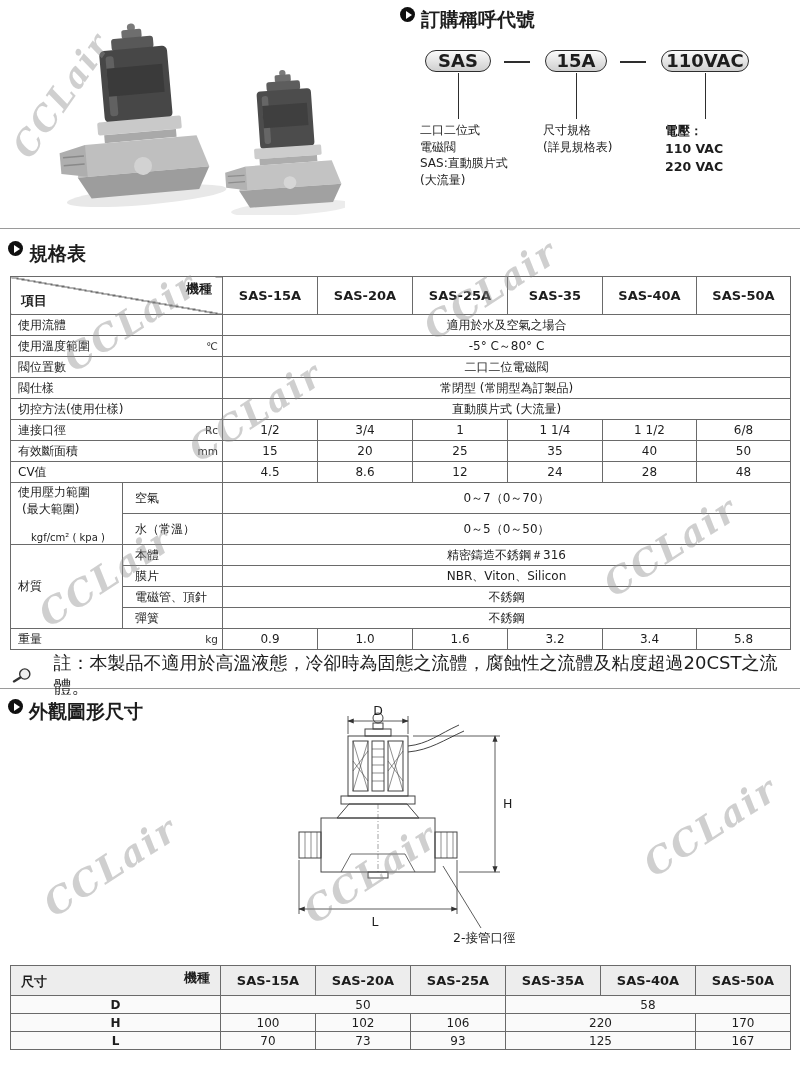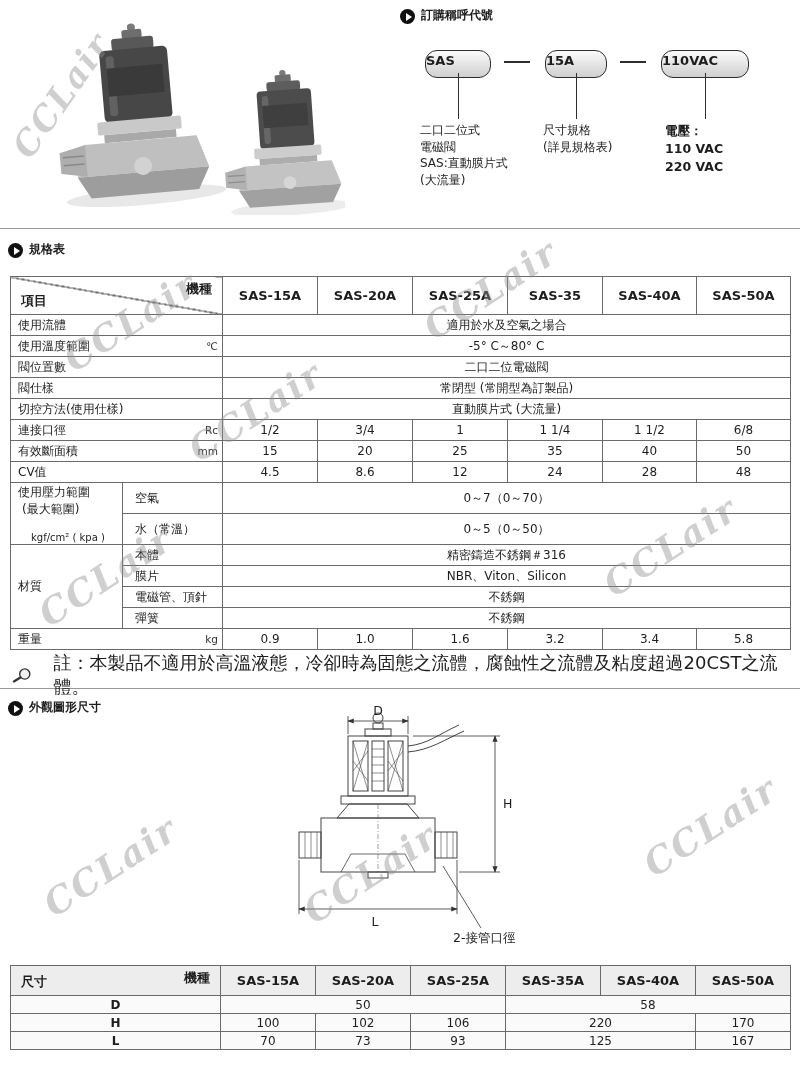--- a/index.html
+++ b/index.html
@@ -7,36 +7,36 @@
   body { font-family:"DejaVu Sans","Liberation Sans",sans-serif; color:#1d1d1d; }
   .page { position:relative; width:800px; height:1065px; background:#fff; overflow:hidden; }
 
   
   .wm { position:absolute; font-family:"DejaVu Serif","Liberation Serif",serif;
         font-style:italic; font-weight:bold; font-size:36px; color:#8f8f8f;
         opacity:.42; letter-spacing:2px; transform:rotate(-33deg); z-index:40;
         pointer-events:none; white-space:nowrap; }
 
   
-  .sec-title { position:absolute; display:flex; align-items:flex-end; gap:6px;
-               font-size:12px; font-weight:bold; z-index:2; }
+  .sec-title { position:absolute; display:flex; align-items:flex-start; gap:6px;
+               font-size:19px; font-weight:bold; z-index:2; }
   .sec-icon { width:15px; height:15px; border-radius:50%; background:#101010;
               position:relative; display:inline-block; flex:0 0 auto; }
   .sec-icon::after { content:""; position:absolute; left:5.5px; top:3.5px;
               border-left:6px solid #fff; border-top:4px solid transparent;
               border-bottom:4px solid transparent; }
 
   .divider { position:absolute; left:0; width:800px; border-top:1.5px solid #9a9a9a; }
 
   
   .ordering { position:absolute; left:380px; top:5px; width:415px; height:205px; }
   .ordering .sec-title { left:20px; top:2px; }
-  .code-pill { position:absolute; top:45px; height:28px; line-height:19px;
-               border:1.6px solid #2e2e2e; border-radius:12px; text-align:left;
-               font-weight:bold; font-size:13px;
+  .code-pill { position:absolute; top:45px; height:22px; line-height:19px;
+               border:1.6px solid #2e2e2e; border-radius:12px; text-align:center;
+               font-weight:bold; font-size:18px;
                background:linear-gradient(#fbfbfb,#cfcfcf); }
   .pill-dash { position:absolute; top:56px; border-top:2px solid #2e2e2e; width:26px; }
   .pill-drop { position:absolute; width:0; border-left:1.2px solid #2e2e2e;
                top:68px; height:46px; }
   .code-desc { position:absolute; top:117px; font-size:12px; line-height:16.5px; }
   .code-desc.volts div { font-size:12.5px; line-height:18px; }
 
   
   .photos { position:absolute; left:55px; top:20px; }
 

